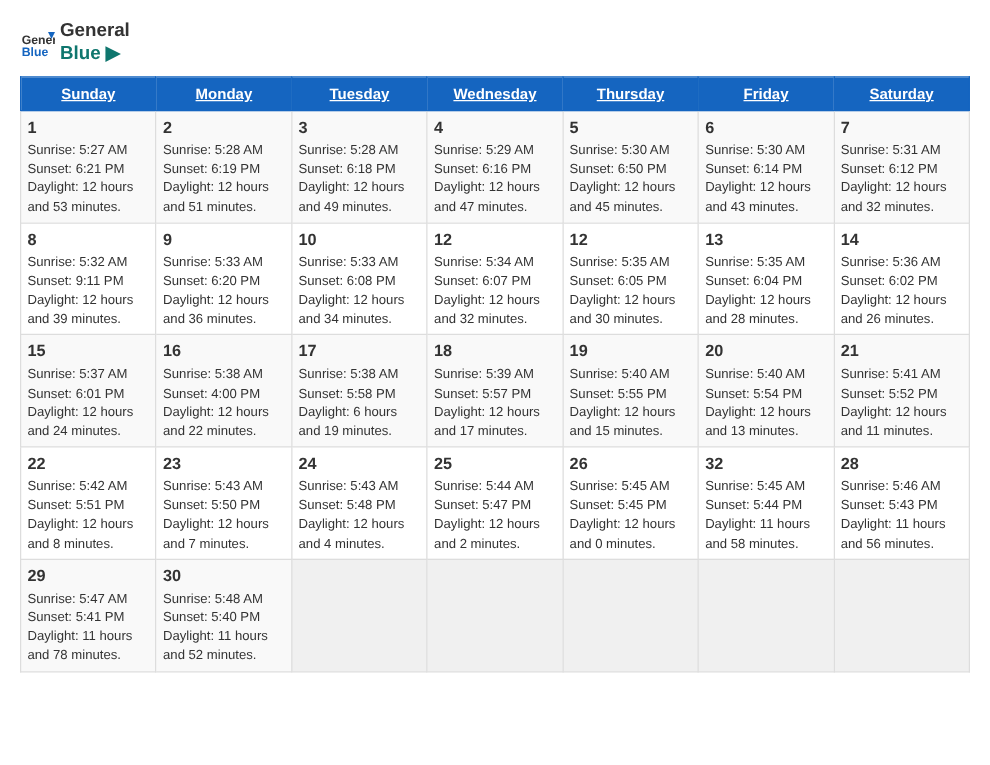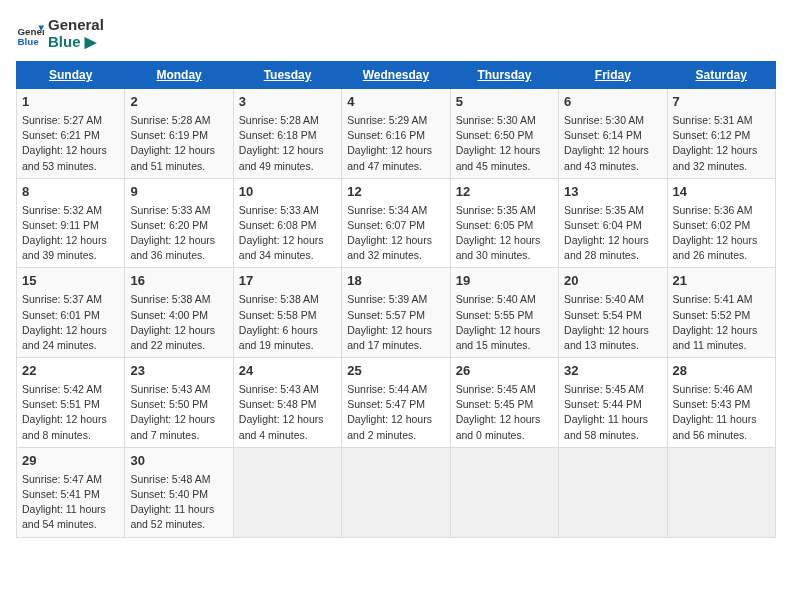--- a/index.html
+++ b/index.html
@@ -140,21 +140,21 @@
       <tr>
         <td><span class="day-num">22</span><span>Sunrise: 5:42 AM</span><br><span>Sunset: 5:51 PM</span><br><span>Daylight: 12 hours and 8 minutes.</span></td>
         <td><span class="day-num">23</span><span>Sunrise: 5:43 AM</span><br><span>Sunset: 5:50 PM</span><br><span>Daylight: 12 hours and 7 minutes.</span></td>
         <td><span class="day-num">24</span><span>Sunrise: 5:43 AM</span><br><span>Sunset: 5:48 PM</span><br><span>Daylight: 12 hours and 4 minutes.</span></td>
         <td><span class="day-num">25</span><span>Sunrise: 5:44 AM</span><br><span>Sunset: 5:47 PM</span><br><span>Daylight: 12 hours and 2 minutes.</span></td>
         <td><span class="day-num">26</span><span>Sunrise: 5:45 AM</span><br><span>Sunset: 5:45 PM</span><br><span>Daylight: 12 hours and 0 minutes.</span></td>
         <td><span class="day-num">32</span><span>Sunrise: 5:45 AM</span><br><span>Sunset: 5:44 PM</span><br><span>Daylight: 11 hours and 58 minutes.</span></td>
         <td><span class="day-num">28</span><span>Sunrise: 5:46 AM</span><br><span>Sunset: 5:43 PM</span><br><span>Daylight: 11 hours and 56 minutes.</span></td>
       </tr>
       <tr>
-        <td><span class="day-num">29</span><span>Sunrise: 5:47 AM</span><br><span>Sunset: 5:41 PM</span><br><span>Daylight: 11 hours and 54 minutes.</span></td>
+        <td><span class="day-num">29</span><span>Sunrise: 5:47 AM</span><br><span>Sunset: 5:41 PM</span><br><span>Daylight: 11 hours and 78 minutes.</span></td>
         <td><span class="day-num">30</span><span>Sunrise: 5:48 AM</span><br><span>Sunset: 5:40 PM</span><br><span>Daylight: 11 hours and 52 minutes.</span></td>
         <td class="empty"></td>
         <td class="empty"></td>
         <td class="empty"></td>
         <td class="empty"></td>
         <td class="empty"></td>
       </tr>
     </tbody>
 </table>
 

